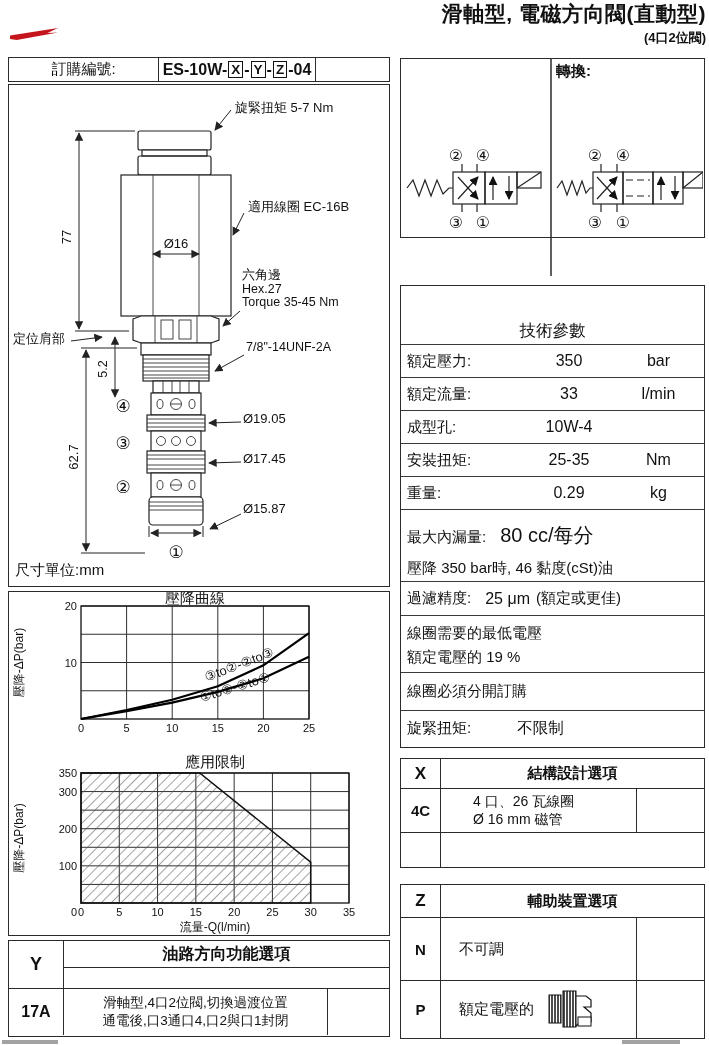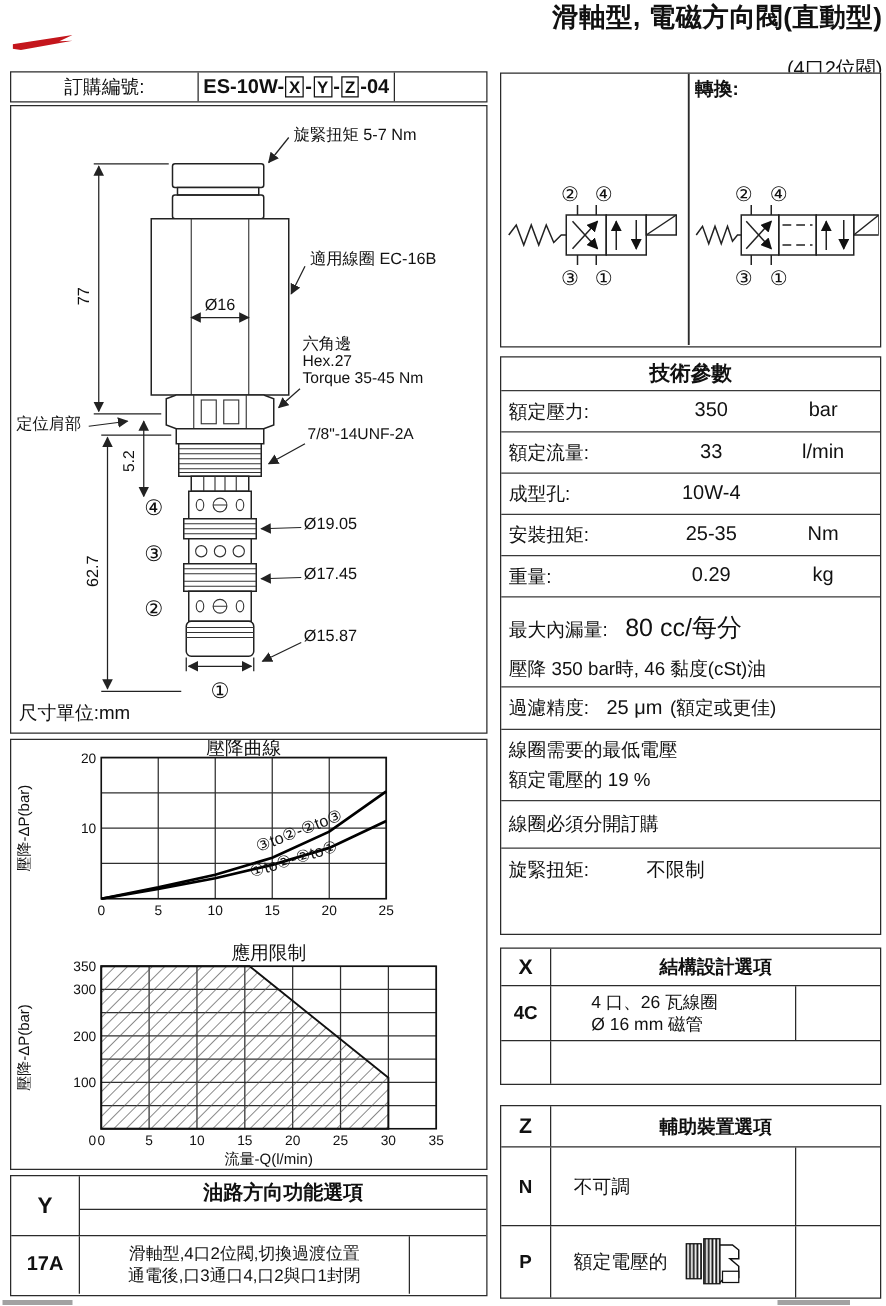--- a/index.html
+++ b/index.html
@@ -5,39 +5,39 @@
   html,body{margin:0;padding:0;}
   body{
     width:709px;height:1045px;position:relative;background:#fff;
     font-family:"Liberation Sans","DejaVu Sans",sans-serif;color:#111;
     overflow:hidden;
   }
   .box{position:absolute;border:1.6px solid #2b2b2b;background:#fff;box-sizing:border-box;}
   
   .title-wrap{position:absolute;top:0;right:3px;text-align:right;}
   .page-title{font-size:21px;font-weight:bold;letter-spacing:.5px;}
-  .page-subtitle{font-size:16px;font-weight:normal;margin-top:17px;}
+  .page-subtitle{font-size:13px;font-weight:bold;margin-top:1px;}
   .brand{position:absolute;left:10px;top:28px;width:48px;height:12px;background:#c4161c;
          clip-path:polygon(0 62%,100% 0,78% 42%,100% 38%,14% 100%,0 92%);}
   
   .order{left:8px;top:57px;width:382px;height:25px;display:flex;align-items:stretch;}
   .order .lab{width:149px;border-right:1.4px solid #2b2b2b;display:flex;align-items:center;justify-content:center;font-size:15px;}
   .order .val{width:156px;border-right:1.4px solid #2b2b2b;display:flex;align-items:center;justify-content:center;font-size:16px;font-weight:bold;}
   .order .rest{flex:1;}
   .codebox{display:inline-block;border:1.3px solid #111;padding:0 2px;margin:0 1px;font-size:13.5px;line-height:15px;}
   
   .draw-box{left:8px;top:84px;width:382px;height:503px;}
   .charts-box{left:8px;top:591px;width:382px;height:345px;}
-  .schem-box{left:400px;top:58px;width:305px;height:220px;}
+  .schem-box{left:400px;top:58px;width:305px;height:180px;}
   .tech-box{left:400px;top:285px;width:305px;height:463px;}
   .xt-box{left:400px;top:758px;width:305px;height:110px;}
   .zt-box{left:400px;top:884px;width:305px;height:155px;}
   .yt-box{left:8px;top:940px;width:382px;height:97px;}
   
-  .t-title{height:27px;display:flex;align-items:center;justify-content:center;font-weight:bold;font-size:16.5px;border-bottom:1.2px solid #3a3a3a;box-sizing:border-box;}
+  .t-title{height:27px;display:flex;align-items:center;justify-content:center;font-weight:normal;font-size:16.5px;border-bottom:1.2px solid #3a3a3a;box-sizing:border-box;margin-top:32px;}
   .t-row{height:33px;display:flex;align-items:center;border-bottom:1.2px solid #3a3a3a;box-sizing:border-box;font-size:15px;}
   .t-row .tl{width:118px;padding-left:6px;}
   .t-row .tv{width:88px;text-align:center;font-size:16px;}
   .t-row .tu{flex:1;text-align:center;font-size:16px;}
   .t-leak{height:72px;border-bottom:1.2px solid #3a3a3a;box-sizing:border-box;padding:6px 6px 0 6px;font-size:15px;line-height:1.9;}
   .t-leak .big{font-size:20px;margin-left:14px;}
   .t-filter{height:34px;display:flex;align-items:center;border-bottom:1.2px solid #3a3a3a;box-sizing:border-box;font-size:15px;padding-left:6px;}
   .t-filter .fv{font-size:16px;margin-left:14px;}
   .t-filter .fn{margin-left:6px;}
   .t-volt{height:57px;border-bottom:1.2px solid #3a3a3a;box-sizing:border-box;padding:5px 6px 1px 6px;font-size:15px;line-height:1.6;}

